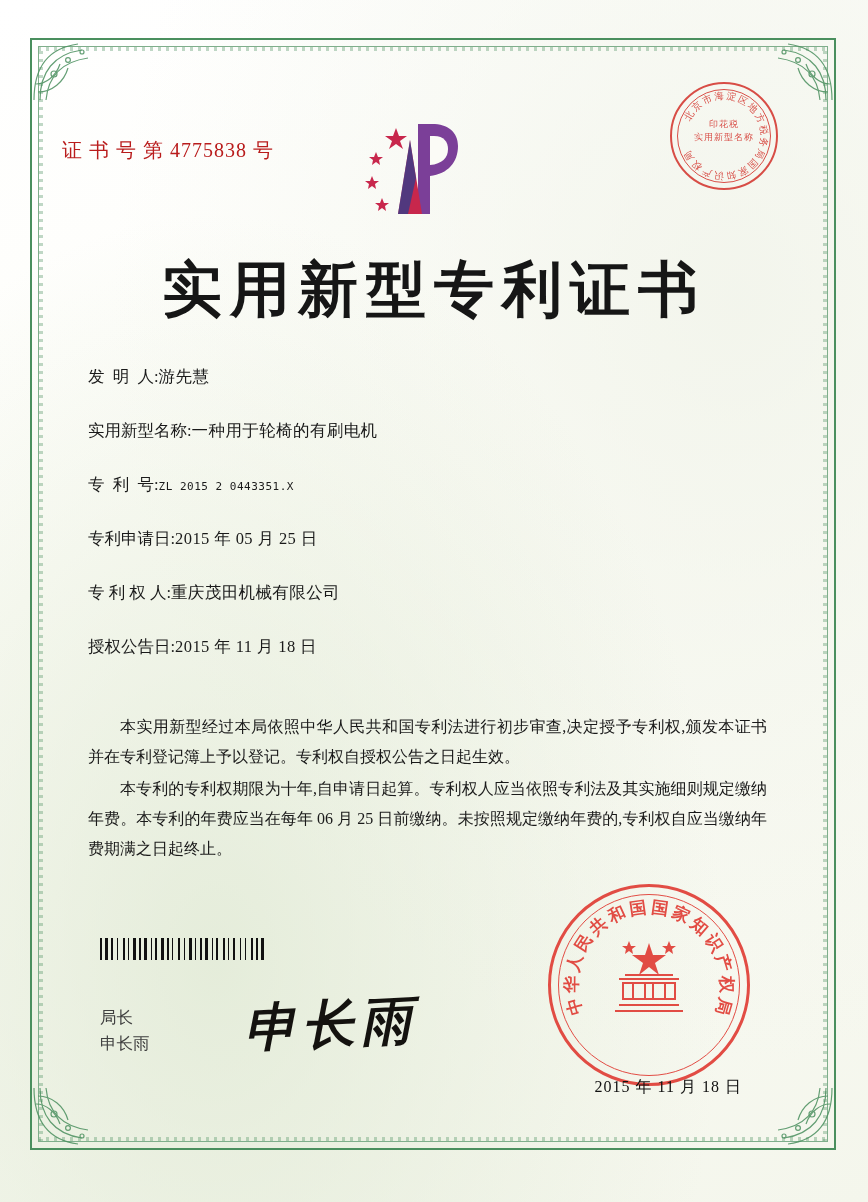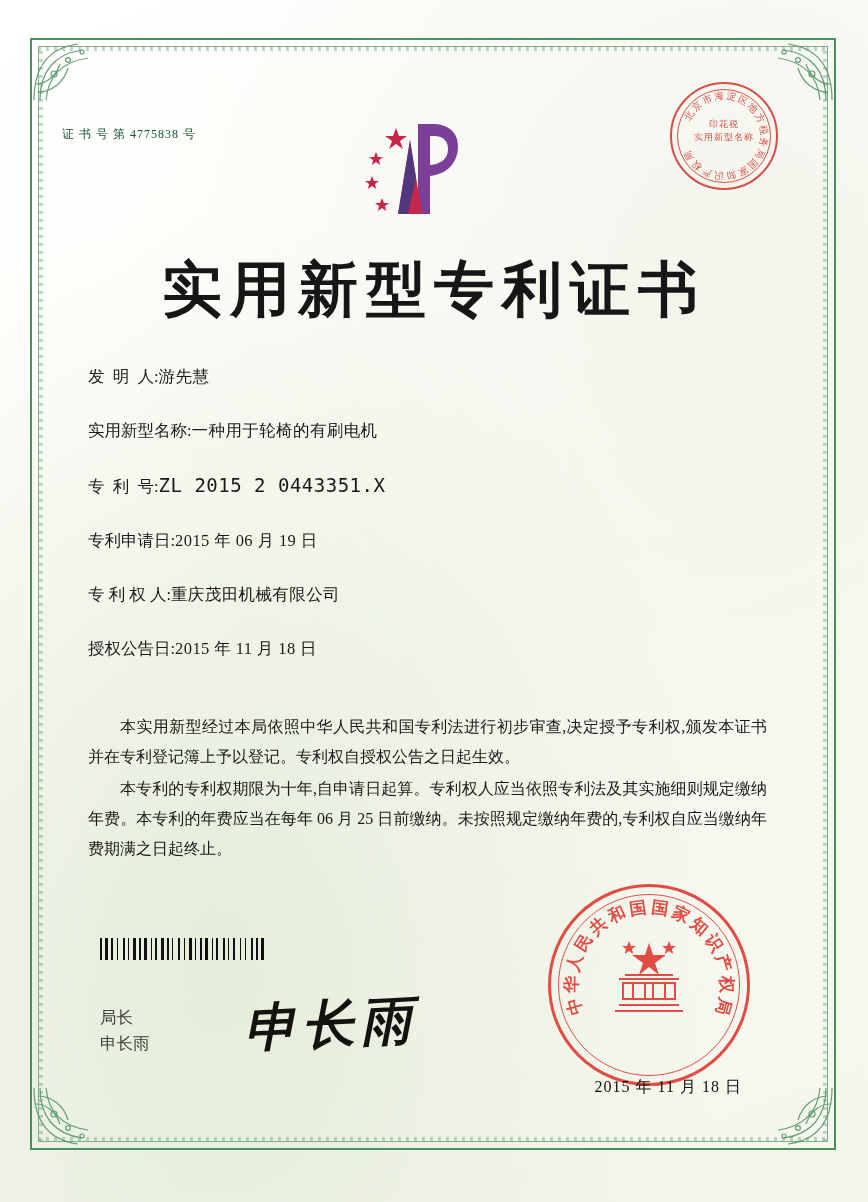--- a/index.html
+++ b/index.html
@@ -67,24 +67,24 @@
   }
   .corner.tl { left: 30px; top: 38px; }
   .corner.tr { right: 32px; top: 38px; transform: scaleX(-1); }
   .corner.bl { left: 30px; bottom: 52px; transform: scaleY(-1); }
   .corner.br { right: 32px; bottom: 52px; transform: scale(-1,-1); }
 
   
   .cert-no {
     position: absolute;
     left: 62px;
-    top: 126px;
-    font-size: 12px;
+    top: 137px;
+    font-size: 20px;
     letter-spacing: 1px;
-    color: #14532d;
+    color: #b91c1c;
     font-family: "Liberation Serif", "DejaVu Serif", serif;
   }
 
   
   .logo {
     position: absolute;
     left: 352px;
     top: 118px;
     width: 112px;
     height: 104px;
@@ -160,21 +160,21 @@
   .field-label {
     white-space: pre;
     font-family: "Liberation Serif", "DejaVu Serif", serif;
   }
   .field-value {
     font-family: "Liberation Serif", "DejaVu Serif", serif;
     letter-spacing: 0.4px;
   }
   .field-row.mono .field-value {
     font-family: "DejaVu Sans Mono", "Liberation Mono", monospace;
-    font-size: 19px;
+    font-size: 11px;
     letter-spacing: 0.5px;
   }
 
   
   .body-text {
     position: absolute;
     left: 88px;
     top: 712px;
     width: 686px;
     font-size: 16px;
@@ -395,21 +395,21 @@
     <div class="field-row">
       <span class="field-label">实用新型名称:</span>
       <span class="field-value">一种用于轮椅的有刷电机</span>
     </div>
     <div class="field-row mono">
       <span class="field-label">专  利  号:</span>
       <span class="field-value">ZL 2015 2 0443351.X</span>
     </div>
     <div class="field-row">
       <span class="field-label">专利申请日:</span>
-      <span class="field-value">2015 年 06 月 19 日</span>
+      <span class="field-value">2015 年 05 月 25 日</span>
     </div>
     <div class="field-row">
       <span class="field-label">专 利 权 人:</span>
       <span class="field-value">重庆茂田机械有限公司</span>
     </div>
     <div class="field-row">
       <span class="field-label">授权公告日:</span>
       <span class="field-value">2015 年 11 月 18 日</span>
     </div>
   </div>

